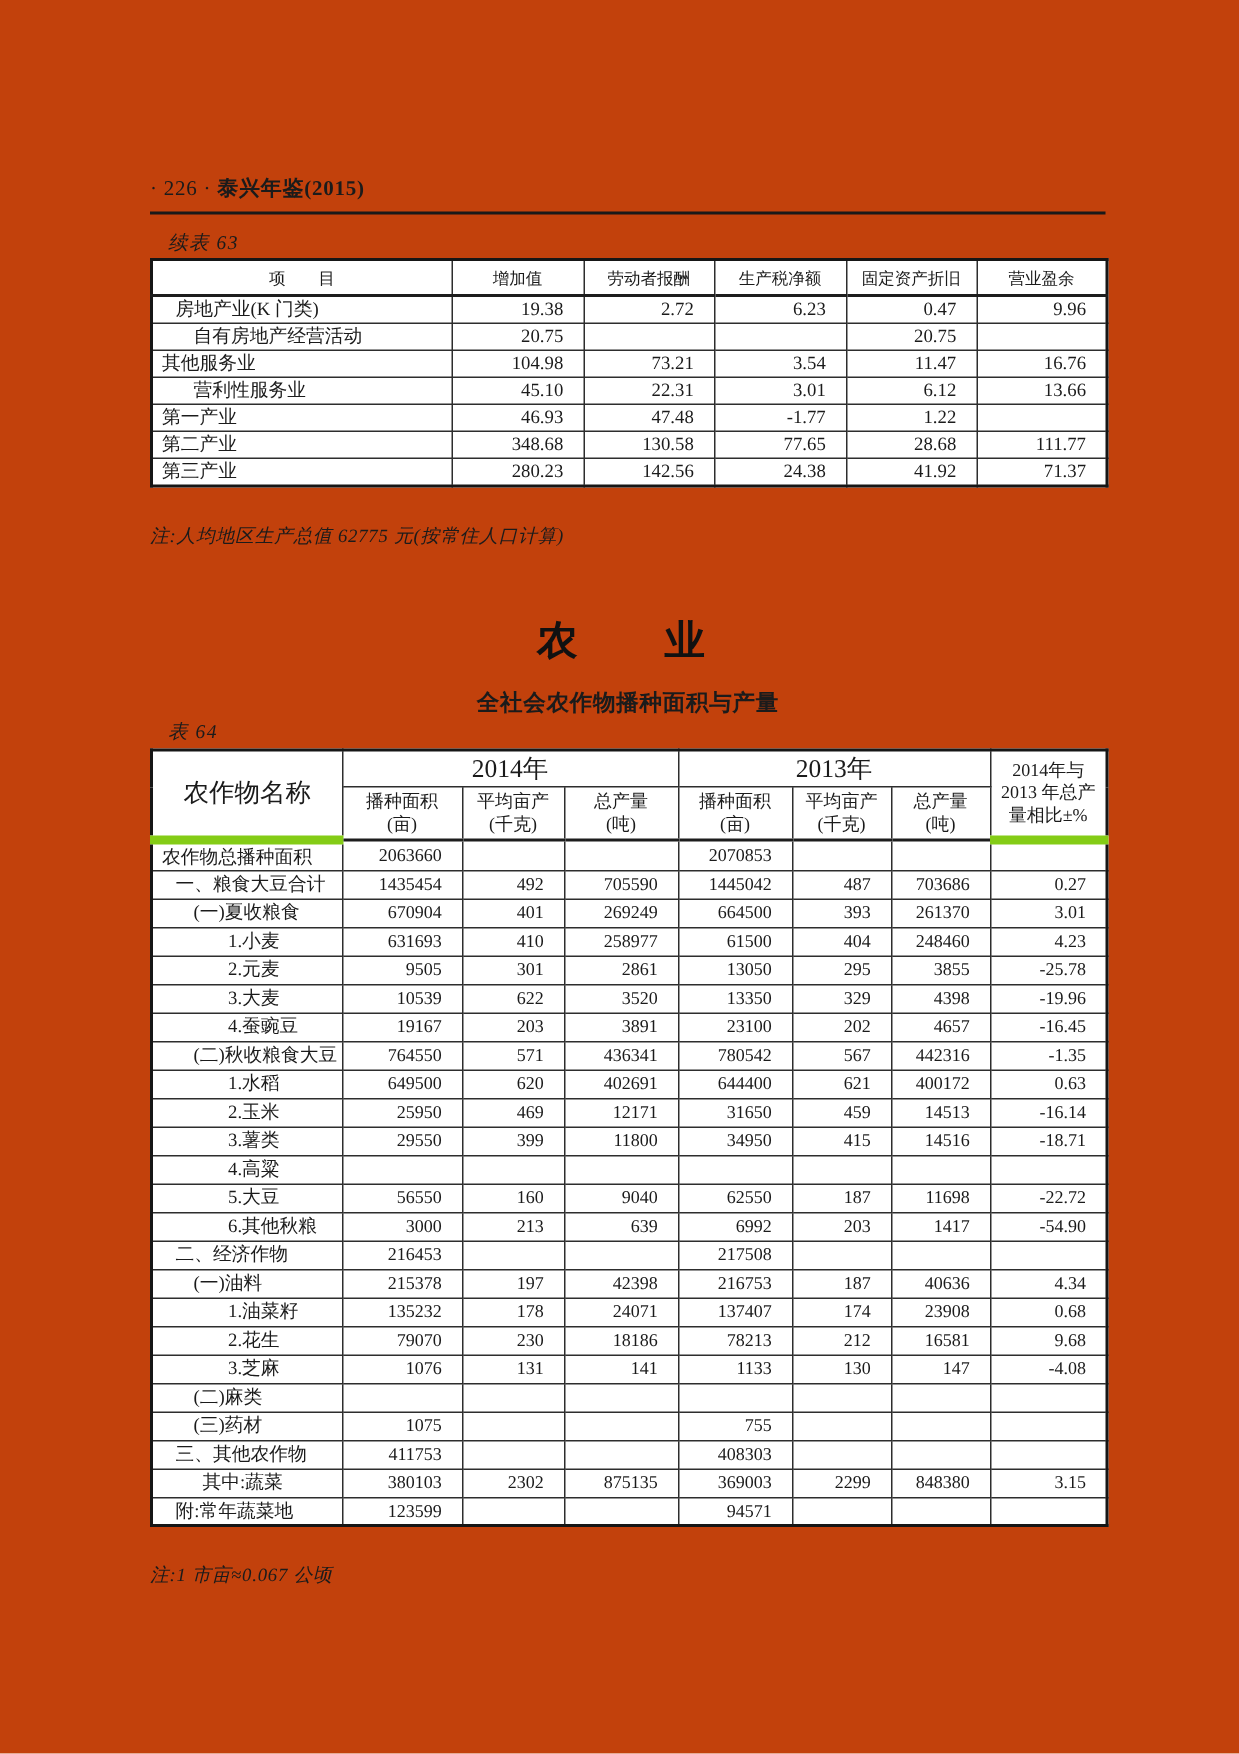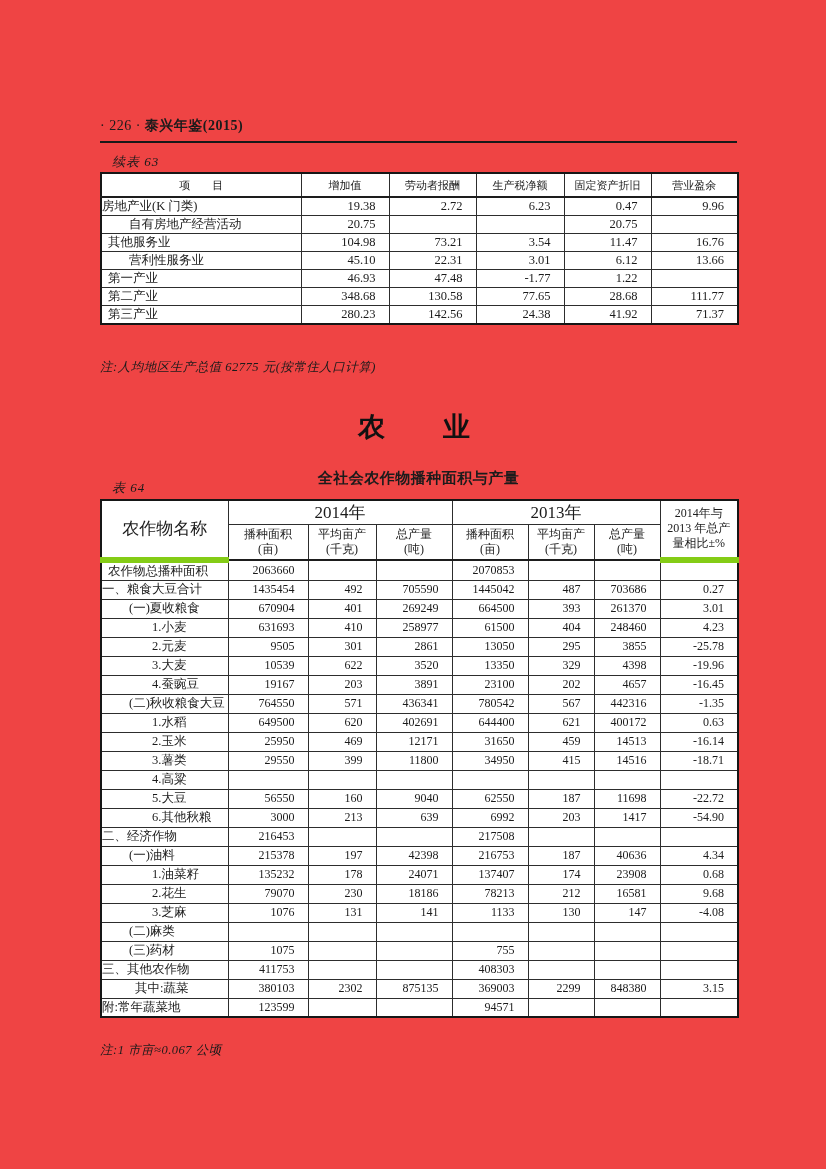--- a/index.html
+++ b/index.html
@@ -2,21 +2,21 @@
 <html><head>
 <meta charset="utf-8">
 <style>
   * { margin:0; padding:0; box-sizing:border-box; }
   html,body { background:#ffffff; }
   body {
     width:826px; height:1169px;
     font-family:"Liberation Serif","DejaVu Serif",serif;
     color:#1b1b1b;
   }
-  .page { position:relative; width:826px; height:1169px; background:#ef4444; overflow:hidden;text-decoration:underline; }
+  .page { position:relative; width:826px; height:1169px; background:#c2410c; overflow:hidden;text-decoration:underline; }
 
   .pagehead { position:absolute; left:100px; top:117px; font-size:14px; letter-spacing:.5px; }
   .pagehead .num { font-weight:normal; margin-right:4px; }
   .pagehead .booktitle { font-weight:bold; }
 
   .toprule { position:absolute; left:100px; top:141px; width:637px; height:2px; background:#191919; }
 
   .tbl-label { position:absolute; left:112px; font-size:13px; font-style:italic; letter-spacing:1px; }
   .label63 { top:153px; }
   .label64 { top:479px; }
@@ -33,37 +33,37 @@
   .t64 thead th { text-align:center; font-size:17px; }
   .t64 thead tr.years th { height:19px; }
   .t64 thead tr.subs th { height:35px; font-size:12px; line-height:15px; border-bottom:2px solid #1d1d1d; }
   .t64 thead th.rspan { border-bottom:6px solid #84cc16;margin-left:20px; }
   .t64 thead th.chg { font-size:12px; line-height:15px; }
   .t64 td { height:19px; font-size:12px; }
 
   td.name { text-align:left; font-size:12.5px; }
   td.num  { text-align:right; padding-right:13px; font-family:"Liberation Serif","DejaVu Serif",serif; }
   .ind0 { padding-left:6px; }
-  .ind1 { }
+  .ind1 { padding-left:15px; }
   .ind2 { padding-left:27px; }
   .ind3 { padding-left:50px; }
   .ind4 { padding-left:33px; }
 
   .note { position:absolute; left:100px; font-size:12.5px; font-style:italic; letter-spacing:.5px; }
-  .note63 { top:359px; }
+  .note63 { top:349px; }
   .note64 { top:1042px; }
 
   .banner {
     position:absolute; left:100px; top:403px; width:628px; height:47px;
     display:flex; align-items:center; justify-content:center; column-gap:58px;
   }
   .banner span { font-size:27px; font-weight:bold; color:#111; }
 
   .sect-title {
-    position:absolute; left:100px; top:469px; width:637px;
+    position:absolute; left:100px; top:459px; width:637px;
     text-align:center; font-size:15px; font-weight:bold; letter-spacing:.5px;
   }
 </style>
 </head>
 <body>
 
 <div class="page">
 
   <div class="pagehead">
     <span class="num">· 226 ·</span><span class="booktitle">泰兴年鉴(2015)</span>

